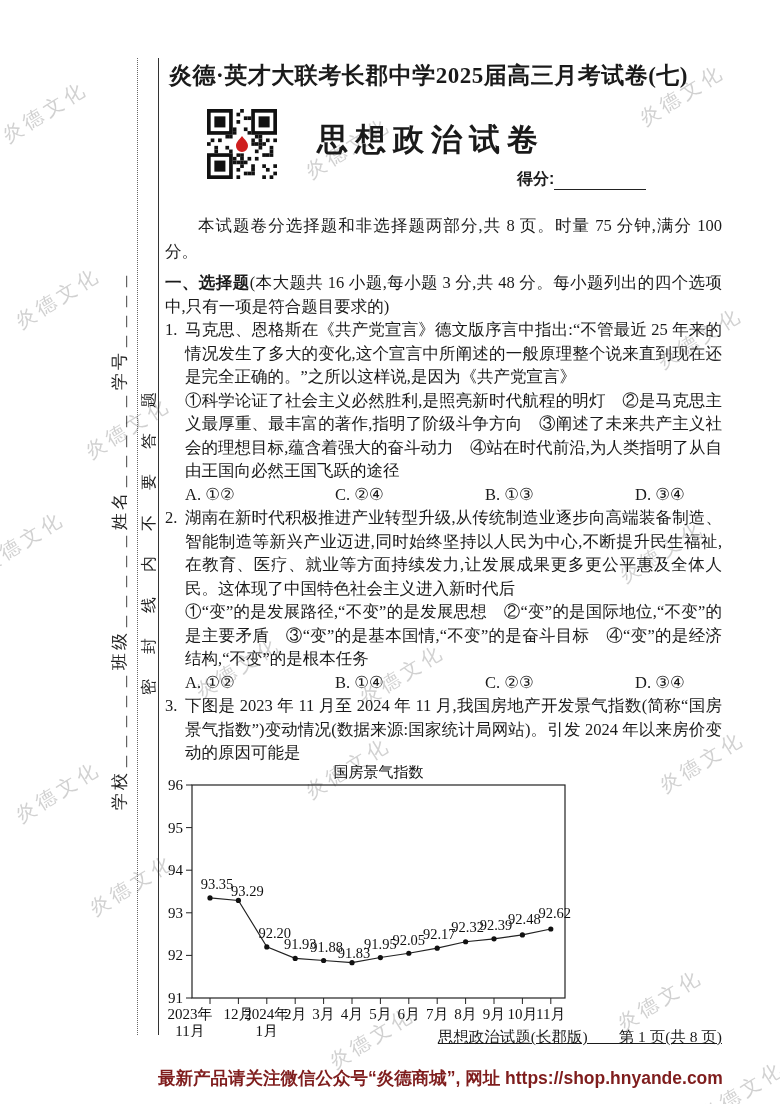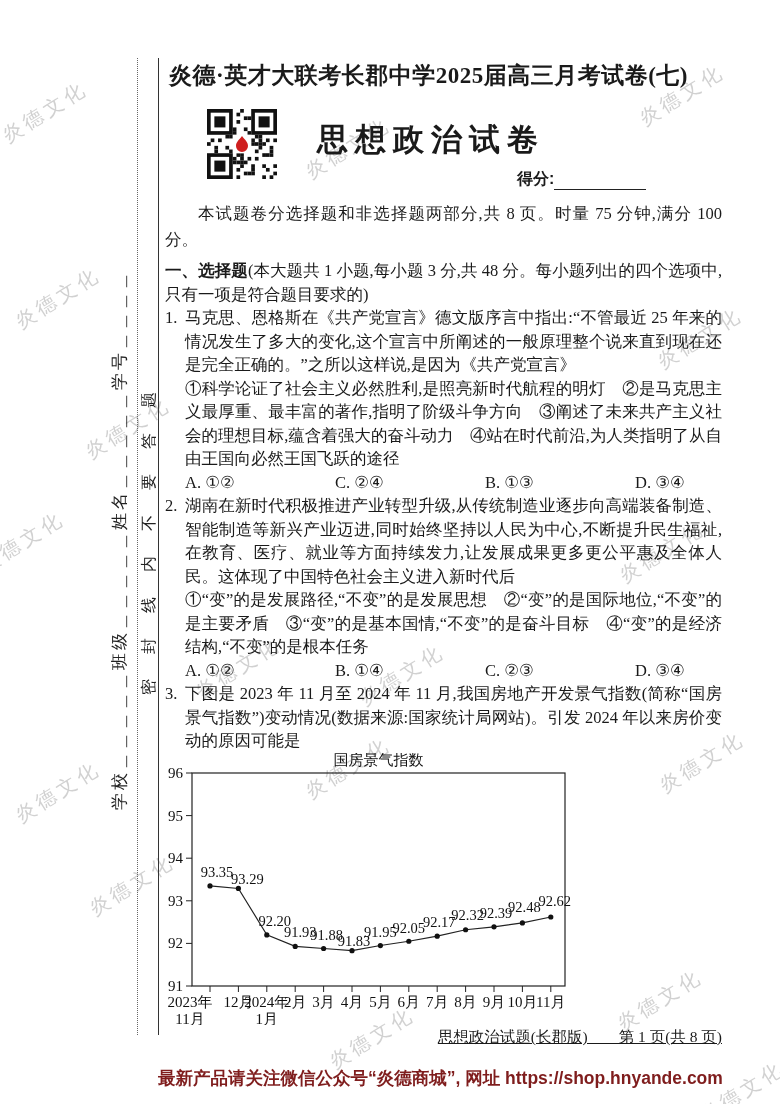--- a/index.html
+++ b/index.html
@@ -39,21 +39,21 @@
   .qr{position:absolute;left:42px;top:12px;width:70px;height:70px;}
   .subject-title{
     position:absolute;left:152px;top:22px;margin:0;
     font-family:Liberation Mono, monospace;
     font-size:31px;font-weight:bold;letter-spacing:7px;white-space:nowrap;
   }
   .score{position:absolute;left:352px;top:72px;font-size:16px;font-weight:bold;
     font-family:"Liberation Sans","DejaVu Sans",sans-serif;}
   .score-blank{display:inline-block;width:92px;height:15px;border-bottom:1.5px solid #222;vertical-align:bottom;}
   .intro{
-    margin:0 0 6px 0;text-indent:2em;font-size:16.5px;line-height:26px;
+    margin:12px 0 6px 0;text-indent:2em;font-size:16.5px;line-height:26px;
     text-align:justify;word-break:break-all;
   }
   .section-head{font-size:16.5px;line-height:23.5px;text-align:justify;word-break:break-all;}
   .section-head b{font-weight:bold;}
   .question{
     position:relative;padding-left:20px;font-size:16.5px;line-height:23.5px;
     text-align:justify;word-break:break-all;
   }
   .qnum{position:absolute;left:0;top:0;}
   .choices{display:flex;}
@@ -181,21 +181,21 @@
           <path d="M35,27 C38,31 41,33 41,37 A6,6 0 1 1 29,37 C29,33 32,31 35,27 Z" fill="#cf1f1f"></path>
         </svg>
       <h2 class="subject-title">思想政治试卷</h2>
       <div class="score">
         <span>得分:</span><span class="score-blank"></span>
       </div>
     </div>
 
     <p class="intro">本试题卷分选择题和非选择题两部分,共 8 页。时量 75 分钟,满分 100 分。</p>
 
-    <div class="section-head"><b>一、选择题</b><span>(本大题共 1 小题,每小题 3 分,共 48 分。每小题列出的四个选项中,只有一项是符合题目要求的)</span></div>
+    <div class="section-head"><b>一、选择题</b><span>(本大题共 16 小题,每小题 3 分,共 48 分。每小题列出的四个选项中,只有一项是符合题目要求的)</span></div>
 
     <div class="question">
       <span class="qnum">1.</span>
       <div>马克思、恩格斯在《共产党宣言》德文版序言中指出:“不管最近 25 年来的情况发生了多大的变化,这个宣言中所阐述的一般原理整个说来直到现在还是完全正确的。”之所以这样说,是因为《共产党宣言》</div>
       <div>①科学论证了社会主义必然胜利,是照亮新时代航程的明灯　②是马克思主义最厚重、最丰富的著作,指明了阶级斗争方向　③阐述了未来共产主义社会的理想目标,蕴含着强大的奋斗动力　④站在时代前沿,为人类指明了从自由王国向必然王国飞跃的途径</div>
       <div class="choices">
         <span>A. ①②</span>
         <span>C. ②④</span>
         <span>B. ①③</span>
         <span>D. ③④</span>

